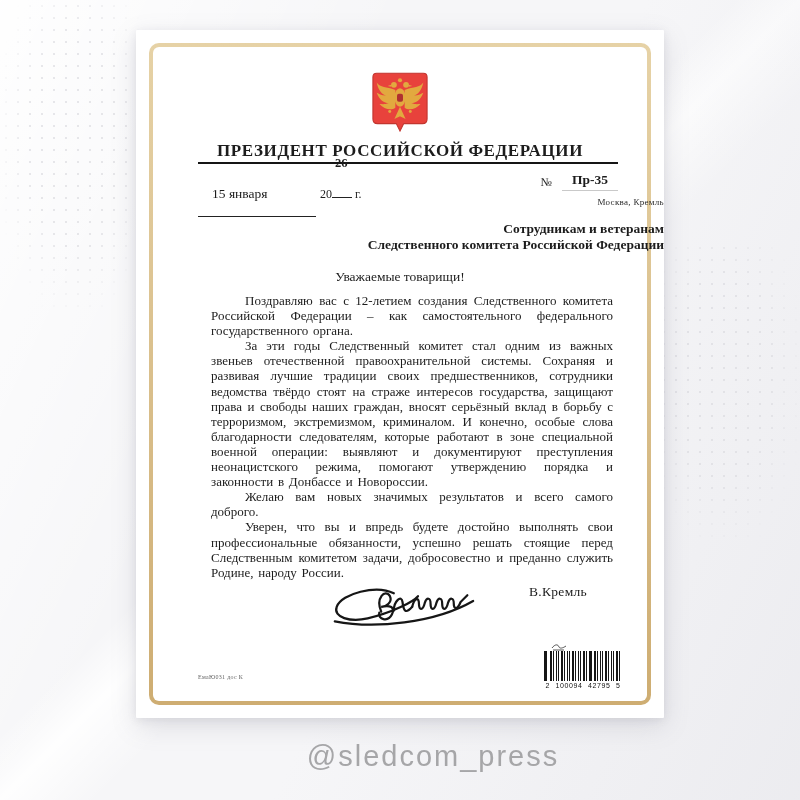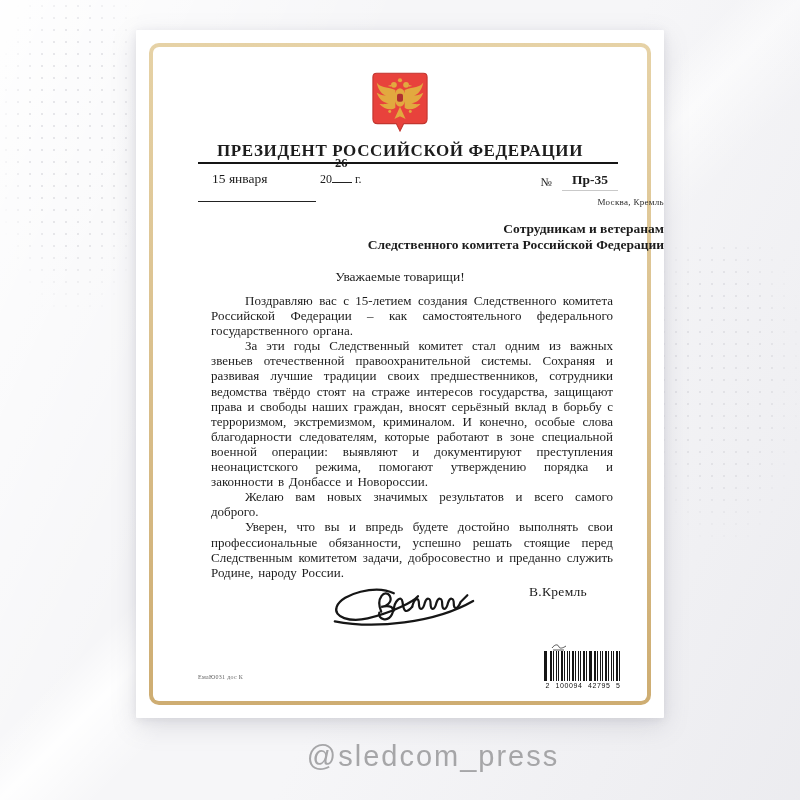--- a/index.html
+++ b/index.html
@@ -55,21 +55,21 @@
   }
   .rule{position:absolute;left:62px;top:132px;width:420px;height:2px;background:#151515;}
 
   .date-row{position:absolute;left:62px;top:138px;width:420px;height:26px;font-size:13.5px;}
   .date-underline{
     display:inline-block;min-width:118px;padding:0 10px 14px 14px;
     border-bottom:1.3px solid #222;
   }
   .year-group{margin-left:4px;font-size:12px;}
   .year-blank{
-    display:inline-block;width:20px;height:15px;position:relative;
+    display:inline-block;width:20px;height:30px;position:relative;
     border-bottom:1.3px solid #222;vertical-align:baseline;
   }
   .year-sup{position:absolute;top:-12px;left:3px;font-size:12.5px;font-weight:bold;}
   .number-group{position:absolute;right:0;top:4px;}
   .number-sign{font-size:12px;color:#222;margin-right:10px;vertical-align:-2px;}
   .number-value{
     display:inline-block;font-size:13.5px;font-weight:bold;
     padding:0 10px 2px 10px;border-bottom:1px solid #c9c9c9;
   }
   .place{position:absolute;top:167px;left:0;width:100%;text-align:right;font-size:9px;color:#2c2c2c;letter-spacing:.3px;}
@@ -152,21 +152,21 @@
   <div class="place">Москва, Кремль</div>
 
   <div class="addressee">
     <div>Сотрудникам и ветеранам</div>
     <div>Следственного комитета Российской Федерации</div>
   </div>
 
   <div class="salutation">Уважаемые товарищи!</div>
 
   <div class="body-text">
-    <p>Поздравляю вас с 15-летием создания Следственного комитета Российской Федерации – как самостоятельного федерального государственного органа.</p>
+    <p>Поздравляю вас с 12-летием создания Следственного комитета Российской Федерации – как самостоятельного федерального государственного органа.</p>
     <p>За эти годы Следственный комитет стал одним из важных звеньев отечественной правоохранительной системы. Сохраняя и развивая лучшие традиции своих предшественников, сотрудники ведомства твёрдо стоят на страже интересов государства, защищают права и свободы наших граждан, вносят серьёзный вклад в борьбу с терроризмом, экстремизмом, криминалом. И конечно, особые слова благодарности следователям, которые работают в зоне специальной военной операции: выявляют и документируют преступления неонацистского режима, помогают утверждению порядка и законности в Донбассе и Новороссии.</p>
     <p>Желаю вам новых значимых результатов и всего самого доброго.</p>
     <p>Уверен, что вы и впредь будете достойно выполнять свои профессиональные обязанности, успешно решать стоящие перед Следственным комитетом задачи, добросовестно и преданно служить Родине, народу России.</p>
   </div>
 
   <div class="sig-block">
     <svg class="signature" viewBox="0 0 190 62" aria-hidden="true">
       <path d="M70 22 C52 13 16 22 11 36 C7 47 25 52 43 48 C68 42 90 31 95 25"></path>
       <path d="M57 41 C51 27 61 17 66 25 C69 31 62 36 57 36 C66 34 72 36 68 44 C64 52 53 49 55 42"></path>
       <path d="M70 40 C70 30 78 23 79 31 C80 40 82 44 89 36"></path>

